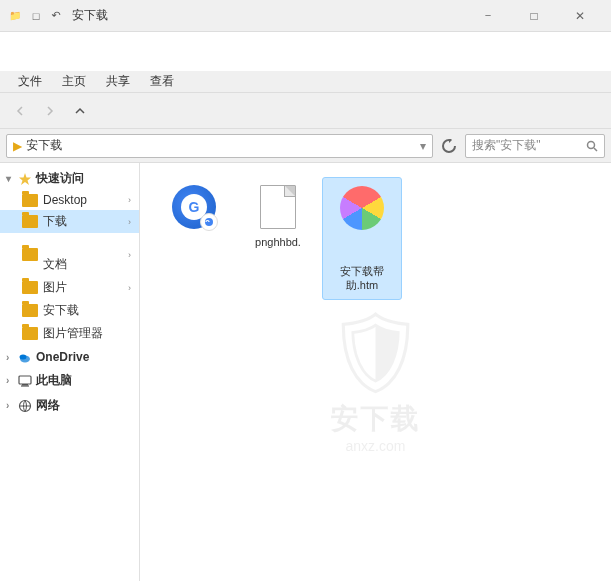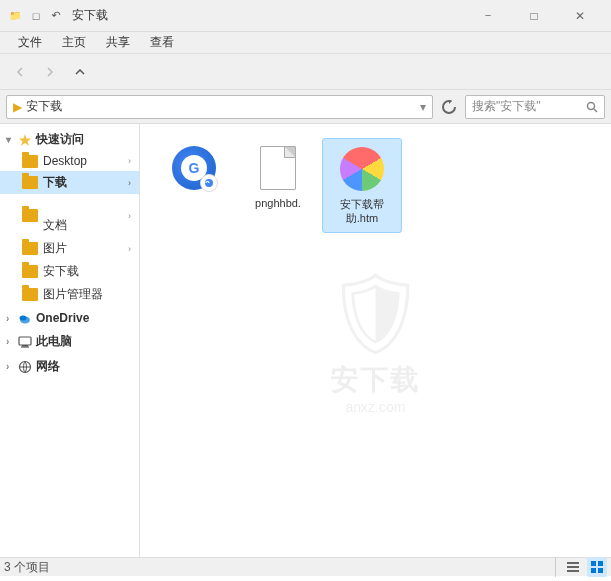--- a/index.html
+++ b/index.html
@@ -59,20 +59,21 @@
     }
 
     
     .menu-bar {
       height: 22px;
       background: #f0f0f0;
       display: flex;
       align-items: center;
       border-bottom: 1px solid #ddd;
       padding: 0 8px;
+      margin-top: 39px;
     }
     .menu-item {
       padding: 2px 10px;
       font-size: 12px;
       color: #333;
       cursor: pointer;
       border-radius: 2px;
     }
 
     
@@ -177,21 +178,21 @@
       display: flex;
       align-items: center;
       padding: 3px 8px 3px 22px;
       font-size: 12px;
       color: #333;
       cursor: pointer;
       white-space: nowrap;
       overflow: hidden;
       text-overflow: ellipsis;
     }
-    .sidebar-item.active { background: #cce8ff; font-weight: bold; }
+    .sidebar-item.active { background: #cce8ff; }
     .folder-icon {
       width: 16px;
       height: 13px;
       background: #e6a817;
       border-radius: 1px;
       margin-right: 5px;
       flex-shrink: 0;
       position: relative;
     }
     .folder-icon::before {
@@ -258,21 +259,21 @@
     .file-item {
       width: 80px;
       display: flex;
       flex-direction: column;
       align-items: center;
       padding: 6px 4px;
       border-radius: 3px;
       cursor: pointer;
       text-align: center;
     }
-    .file-item.selected { background: #cce8ff; border: 1px solid #99d1ff; }
+    .file-item.selected { background: #cce8ff; border: 1px solid #99d1ff; gap: 28px; }
     .file-icon {
       width: 48px;
       height: 48px;
       display: flex;
       align-items: center;
       justify-content: center;
       margin-bottom: 4px;
       position: relative;
     }
     .file-label {

